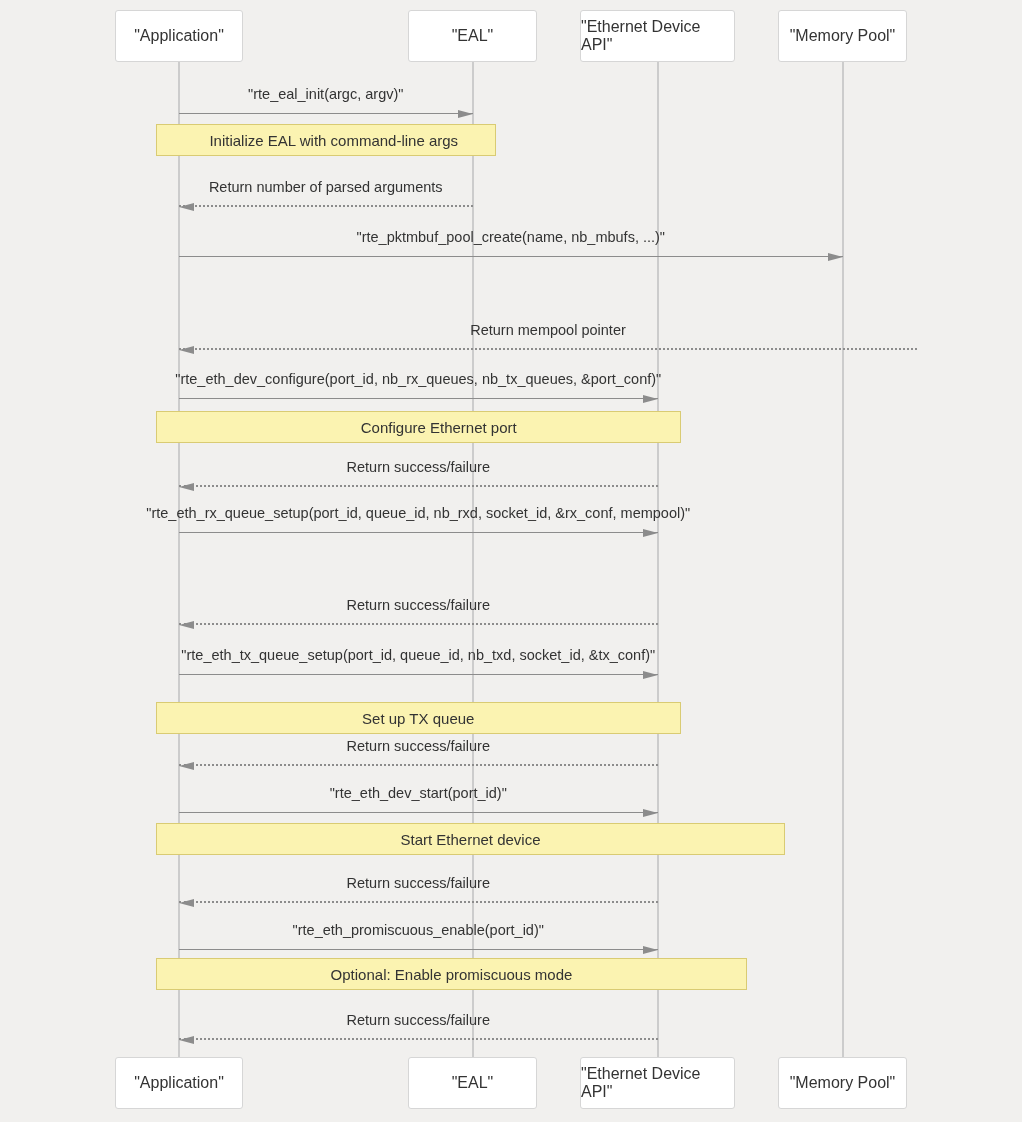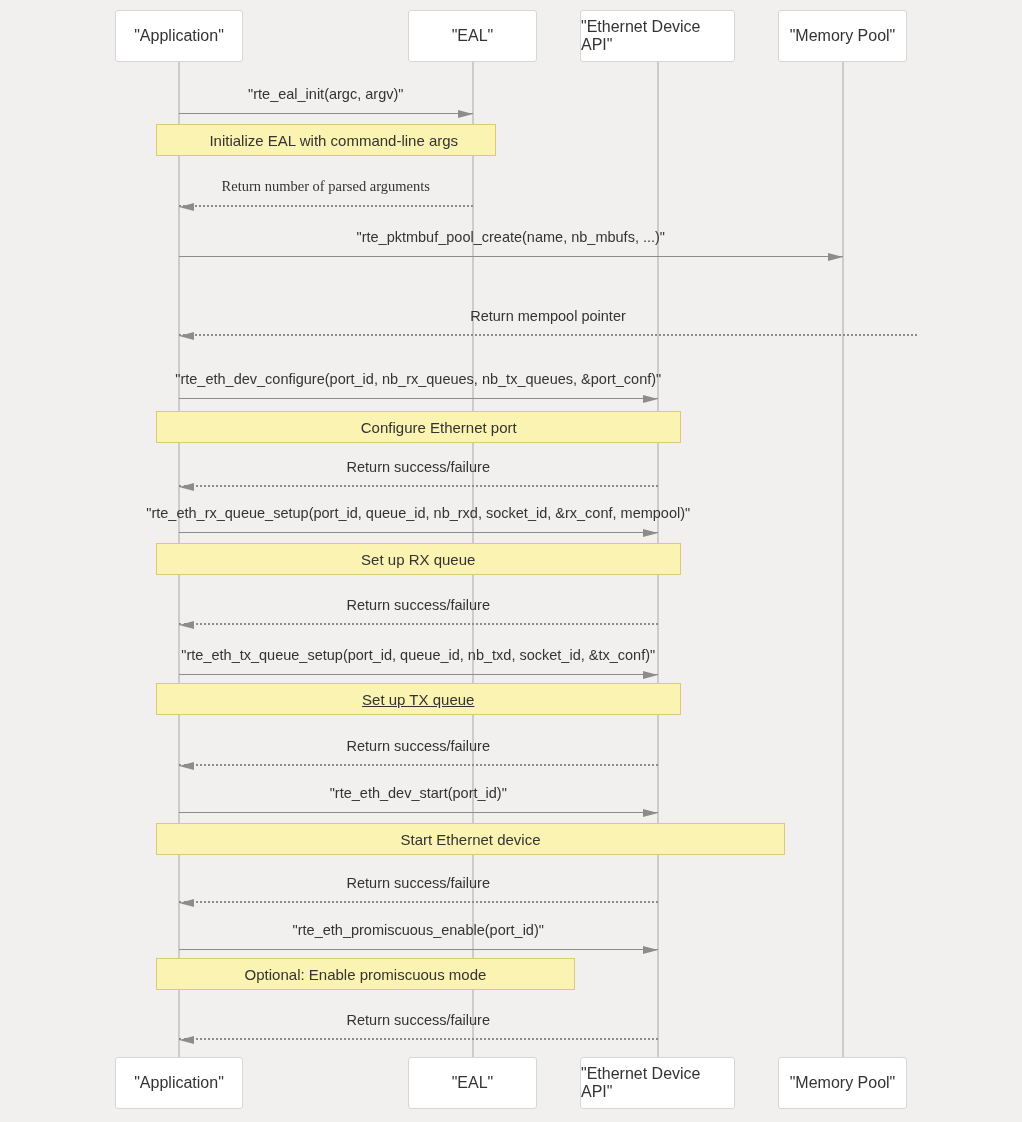--- a/index.html
+++ b/index.html
@@ -127,31 +127,31 @@
       <span>"Memory Pool"</span>
     </div>
     <div class="message" style="left: 179px; top: 74px; width: 293.5px;">
       <div class="msg-label">"rte_eal_init(argc, argv)"</div>
       <div class="msg-line solid"></div>
       <div class="msg-arrow right"></div>
     </div>
     <div class="note" style="left: 156px; top: 124px; width: 339.5px; padding-left: 16px;">
       <span>Initialize EAL with command-line args</span>
     </div>
-    <div class="message" style="left: 179px; top: 167px; width: 293.5px; font-family: Liberation Serif, serif;">
+    <div class="message" style="left: 179px; top: 167px; width: 293.5px;">
       <div class="msg-label">Return number of parsed arguments</div>
       <div class="msg-line dotted"></div>
       <div class="msg-arrow left"></div>
     </div>
     <div class="message" style="left: 179px; top: 217px; width: 663.5px;">
       <div class="msg-label">"rte_pktmbuf_pool_create(name, nb_mbufs, ...)"</div>
       <div class="msg-line solid"></div>
       <div class="msg-arrow right"></div>
     </div>
-    <div class="message" style="left: 179px; top: 296px; width: 738px;">
+    <div class="message" style="left: 179px; top: 310px; width: 738px;">
       <div class="msg-label">Return mempool pointer</div>
       <div class="msg-line dotted"></div>
       <div class="msg-arrow left"></div>
     </div>
     <div class="message" style="left: 179px; top: 359px; width: 478.5px;">
       <div class="msg-label">"rte_eth_dev_configure(port_id, nb_rx_queues, nb_tx_queues, &amp;port_conf)"</div>
       <div class="msg-line solid"></div>
       <div class="msg-arrow right"></div>
     </div>
     <div class="note" style="left: 156px; top: 411px; width: 524.5px; padding-left: 41px;">
@@ -160,34 +160,31 @@
     <div class="message" style="left: 179px; top: 447px; width: 478.5px;">
       <div class="msg-label">Return success/failure</div>
       <div class="msg-line dotted"></div>
       <div class="msg-arrow left"></div>
     </div>
     <div class="message" style="left: 179px; top: 493px; width: 478.5px;">
       <div class="msg-label">"rte_eth_rx_queue_setup(port_id, queue_id, nb_rxd, socket_id, &amp;rx_conf, mempool)"</div>
       <div class="msg-line solid"></div>
       <div class="msg-arrow right"></div>
     </div>
-    <div class="note" style="left: 156px; top: 543px; width: 524.5px;">
-      <span>Set up RX queue</span>
-    </div>
     <div class="message" style="left: 179px; top: 585px; width: 478.5px;">
       <div class="msg-label">Return success/failure</div>
       <div class="msg-line dotted"></div>
       <div class="msg-arrow left"></div>
     </div>
     <div class="message" style="left: 179px; top: 635px; width: 478.5px;">
       <div class="msg-label">"rte_eth_tx_queue_setup(port_id, queue_id, nb_txd, socket_id, &amp;tx_conf)"</div>
       <div class="msg-line solid"></div>
       <div class="msg-arrow right"></div>
     </div>
-    <div class="note" style="left: 156px; top: 683px; width: 524.5px; text-decoration: underline;">
+    <div class="note" style="left: 156px; top: 702px; width: 524.5px;">
       <span>Set up TX queue</span>
     </div>
     <div class="message" style="left: 179px; top: 726px; width: 478.5px;">
       <div class="msg-label">Return success/failure</div>
       <div class="msg-line dotted"></div>
       <div class="msg-arrow left"></div>
     </div>
     <div class="message" style="left: 179px; top: 773px; width: 478.5px;">
       <div class="msg-label">"rte_eth_dev_start(port_id)"</div>
       <div class="msg-line solid"></div>
@@ -199,21 +196,21 @@
     <div class="message" style="left: 179px; top: 863px; width: 478.5px;">
       <div class="msg-label">Return success/failure</div>
       <div class="msg-line dotted"></div>
       <div class="msg-arrow left"></div>
     </div>
     <div class="message" style="left: 179px; top: 910px; width: 478.5px;">
       <div class="msg-label">"rte_eth_promiscuous_enable(port_id)"</div>
       <div class="msg-line solid"></div>
       <div class="msg-arrow right"></div>
     </div>
-    <div class="note" style="left: 156px; top: 958px; width: 419px;">
+    <div class="note" style="left: 156px; top: 958px; width: 591px;">
       <span>Optional: Enable promiscuous mode</span>
     </div>
     <div class="message" style="left: 179px; top: 1000px; width: 478.5px;">
       <div class="msg-label">Return success/failure</div>
       <div class="msg-line dotted"></div>
       <div class="msg-arrow left"></div>
     </div>
   </div>
 
 </body></html>

